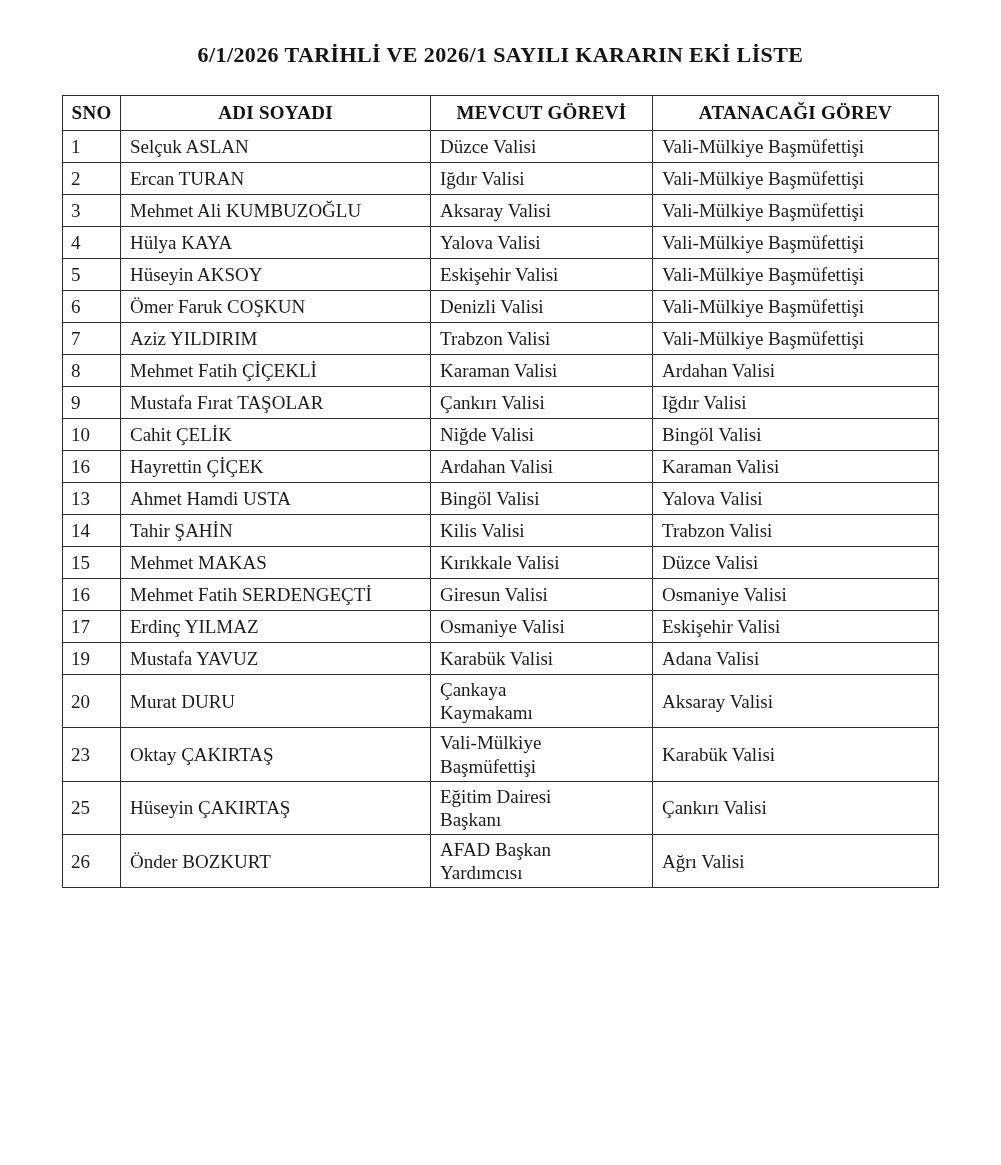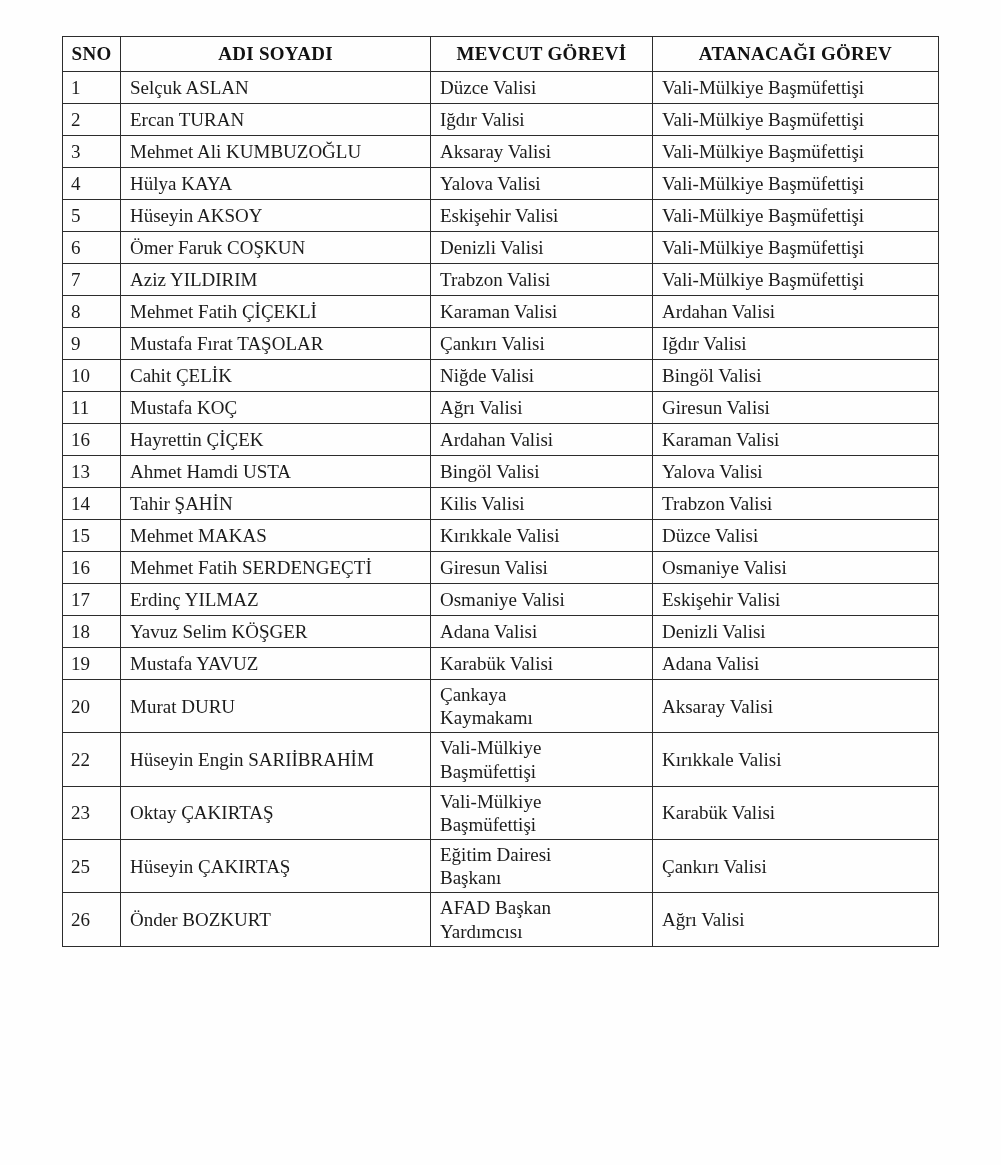--- a/index.html
+++ b/index.html
@@ -19,21 +19,21 @@
   .doc-title {
     margin-top: 42px;
     text-align: center;
     font-size: 22px;
     font-weight: bold;
     letter-spacing: 0.4px;
     color: #141414;
   }
   table.appointment-table {
     border-collapse: collapse;
-    margin: 36px 0 0 62px;
+    margin: 27px 0 0 62px;
     width: 876px;
     table-layout: fixed;
   }
   .appointment-table th,
   .appointment-table td {
     border: 1.8px solid #2c2c2c;
     font-size: 19px;
     vertical-align: middle;
     overflow: hidden;
   }
@@ -53,20 +53,21 @@
     color: #1b1b1b;
   }
   .appointment-table td.col-sno { padding-left: 8px; }
   .appointment-table td.col-current { padding-right: 48px; }
 </style>
 </head>
 <body>
 
 <div class="page">
 
+  <div class="doc-title">6/1/2026 TARİHLİ VE 2026/1 SAYILI KARARIN EKİ LİSTE</div>
 
   <table class="appointment-table">
     <colgroup>
       <col style="width:58px">
       <col style="width:310px">
       <col style="width:222px">
       <col style="width:286px">
     </colgroup>
     <thead>
       <tr>
@@ -131,26 +132,20 @@
           <td class="col-current">Çankırı Valisi</td>
           <td class="col-new">Iğdır Valisi</td>
         </tr>
         <tr>
           <td class="col-sno">10</td>
           <td class="col-name">Cahit ÇELİK</td>
           <td class="col-current">Niğde Valisi</td>
           <td class="col-new">Bingöl Valisi</td>
         </tr>
         <tr>
-          <td class="col-sno">11</td>
-          <td class="col-name">Mustafa KOÇ</td>
-          <td class="col-current">Ağrı Valisi</td>
-          <td class="col-new">Giresun Valisi</td>
-        </tr>
-        <tr>
           <td class="col-sno">16</td>
           <td class="col-name">Hayrettin ÇİÇEK</td>
           <td class="col-current">Ardahan Valisi</td>
           <td class="col-new">Karaman Valisi</td>
         </tr>
         <tr>
           <td class="col-sno">13</td>
           <td class="col-name">Ahmet Hamdi USTA</td>
           <td class="col-current">Bingöl Valisi</td>
           <td class="col-new">Yalova Valisi</td>
@@ -173,44 +168,32 @@
           <td class="col-current">Giresun Valisi</td>
           <td class="col-new">Osmaniye Valisi</td>
         </tr>
         <tr>
           <td class="col-sno">17</td>
           <td class="col-name">Erdinç YILMAZ</td>
           <td class="col-current">Osmaniye Valisi</td>
           <td class="col-new">Eskişehir Valisi</td>
         </tr>
         <tr>
-          <td class="col-sno">18</td>
-          <td class="col-name">Yavuz Selim KÖŞGER</td>
-          <td class="col-current">Adana Valisi</td>
-          <td class="col-new">Denizli Valisi</td>
-        </tr>
-        <tr>
           <td class="col-sno">19</td>
           <td class="col-name">Mustafa YAVUZ</td>
           <td class="col-current">Karabük Valisi</td>
           <td class="col-new">Adana Valisi</td>
         </tr>
         <tr>
           <td class="col-sno">20</td>
           <td class="col-name">Murat DURU</td>
           <td class="col-current">Çankaya Kaymakamı</td>
           <td class="col-new">Aksaray Valisi</td>
         </tr>
         <tr>
-          <td class="col-sno">22</td>
-          <td class="col-name">Hüseyin Engin SARIİBRAHİM</td>
-          <td class="col-current">Vali-Mülkiye Başmüfettişi</td>
-          <td class="col-new">Kırıkkale Valisi</td>
-        </tr>
-        <tr>
           <td class="col-sno">23</td>
           <td class="col-name">Oktay ÇAKIRTAŞ</td>
           <td class="col-current">Vali-Mülkiye Başmüfettişi</td>
           <td class="col-new">Karabük Valisi</td>
         </tr>
         <tr>
           <td class="col-sno">25</td>
           <td class="col-name">Hüseyin ÇAKIRTAŞ</td>
           <td class="col-current">Eğitim Dairesi Başkanı</td>
           <td class="col-new">Çankırı Valisi</td>

